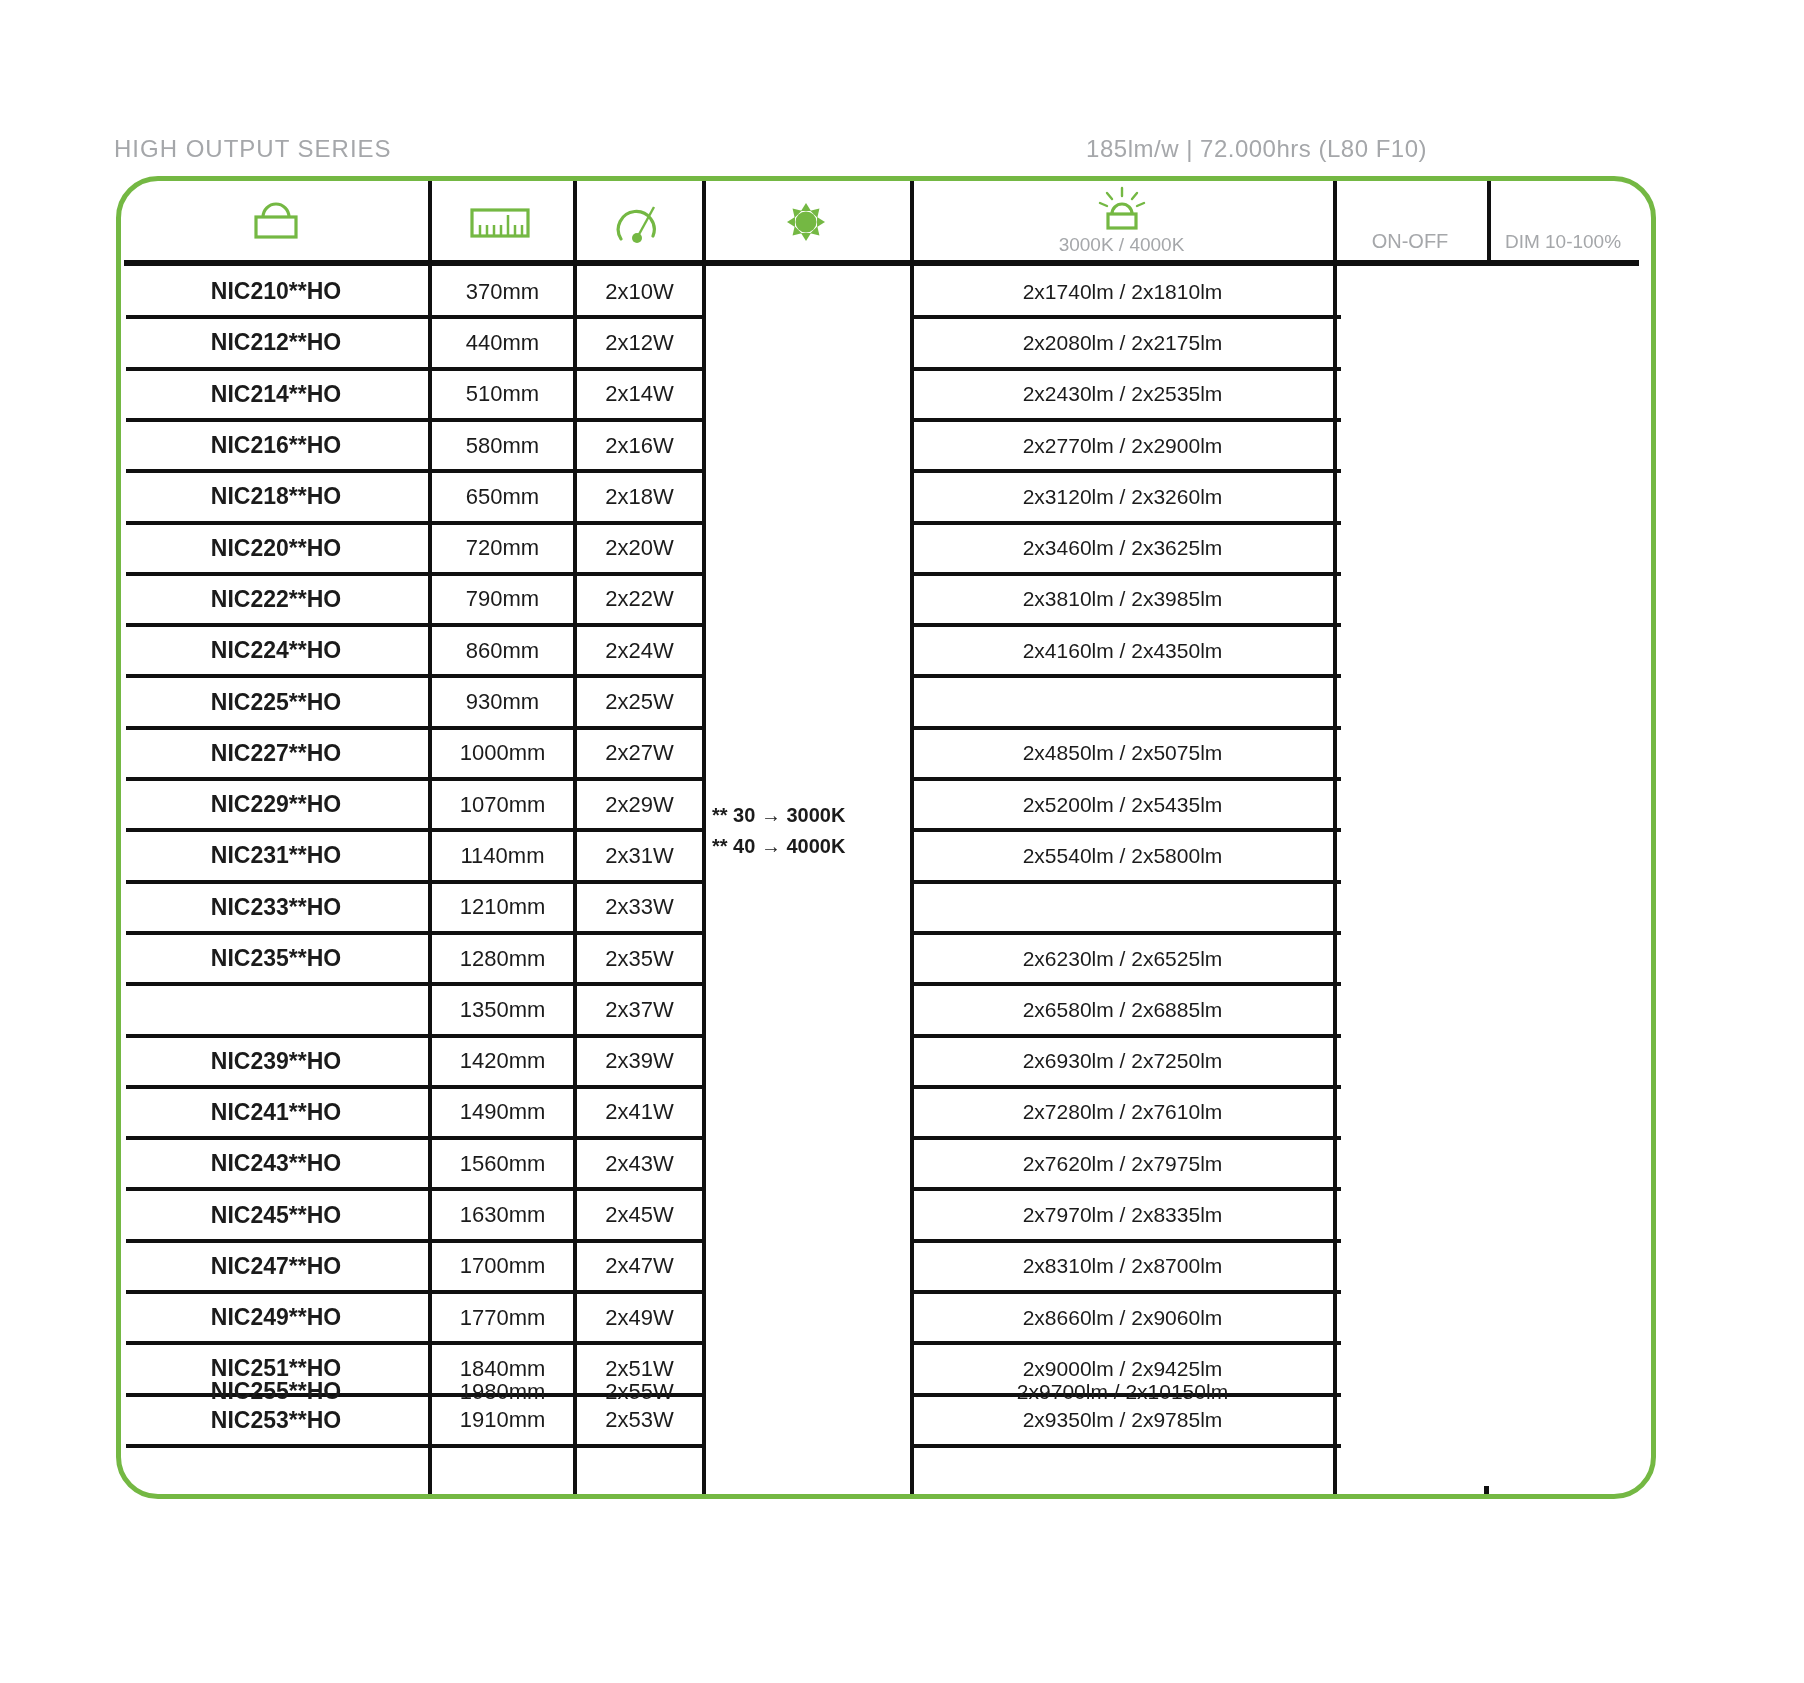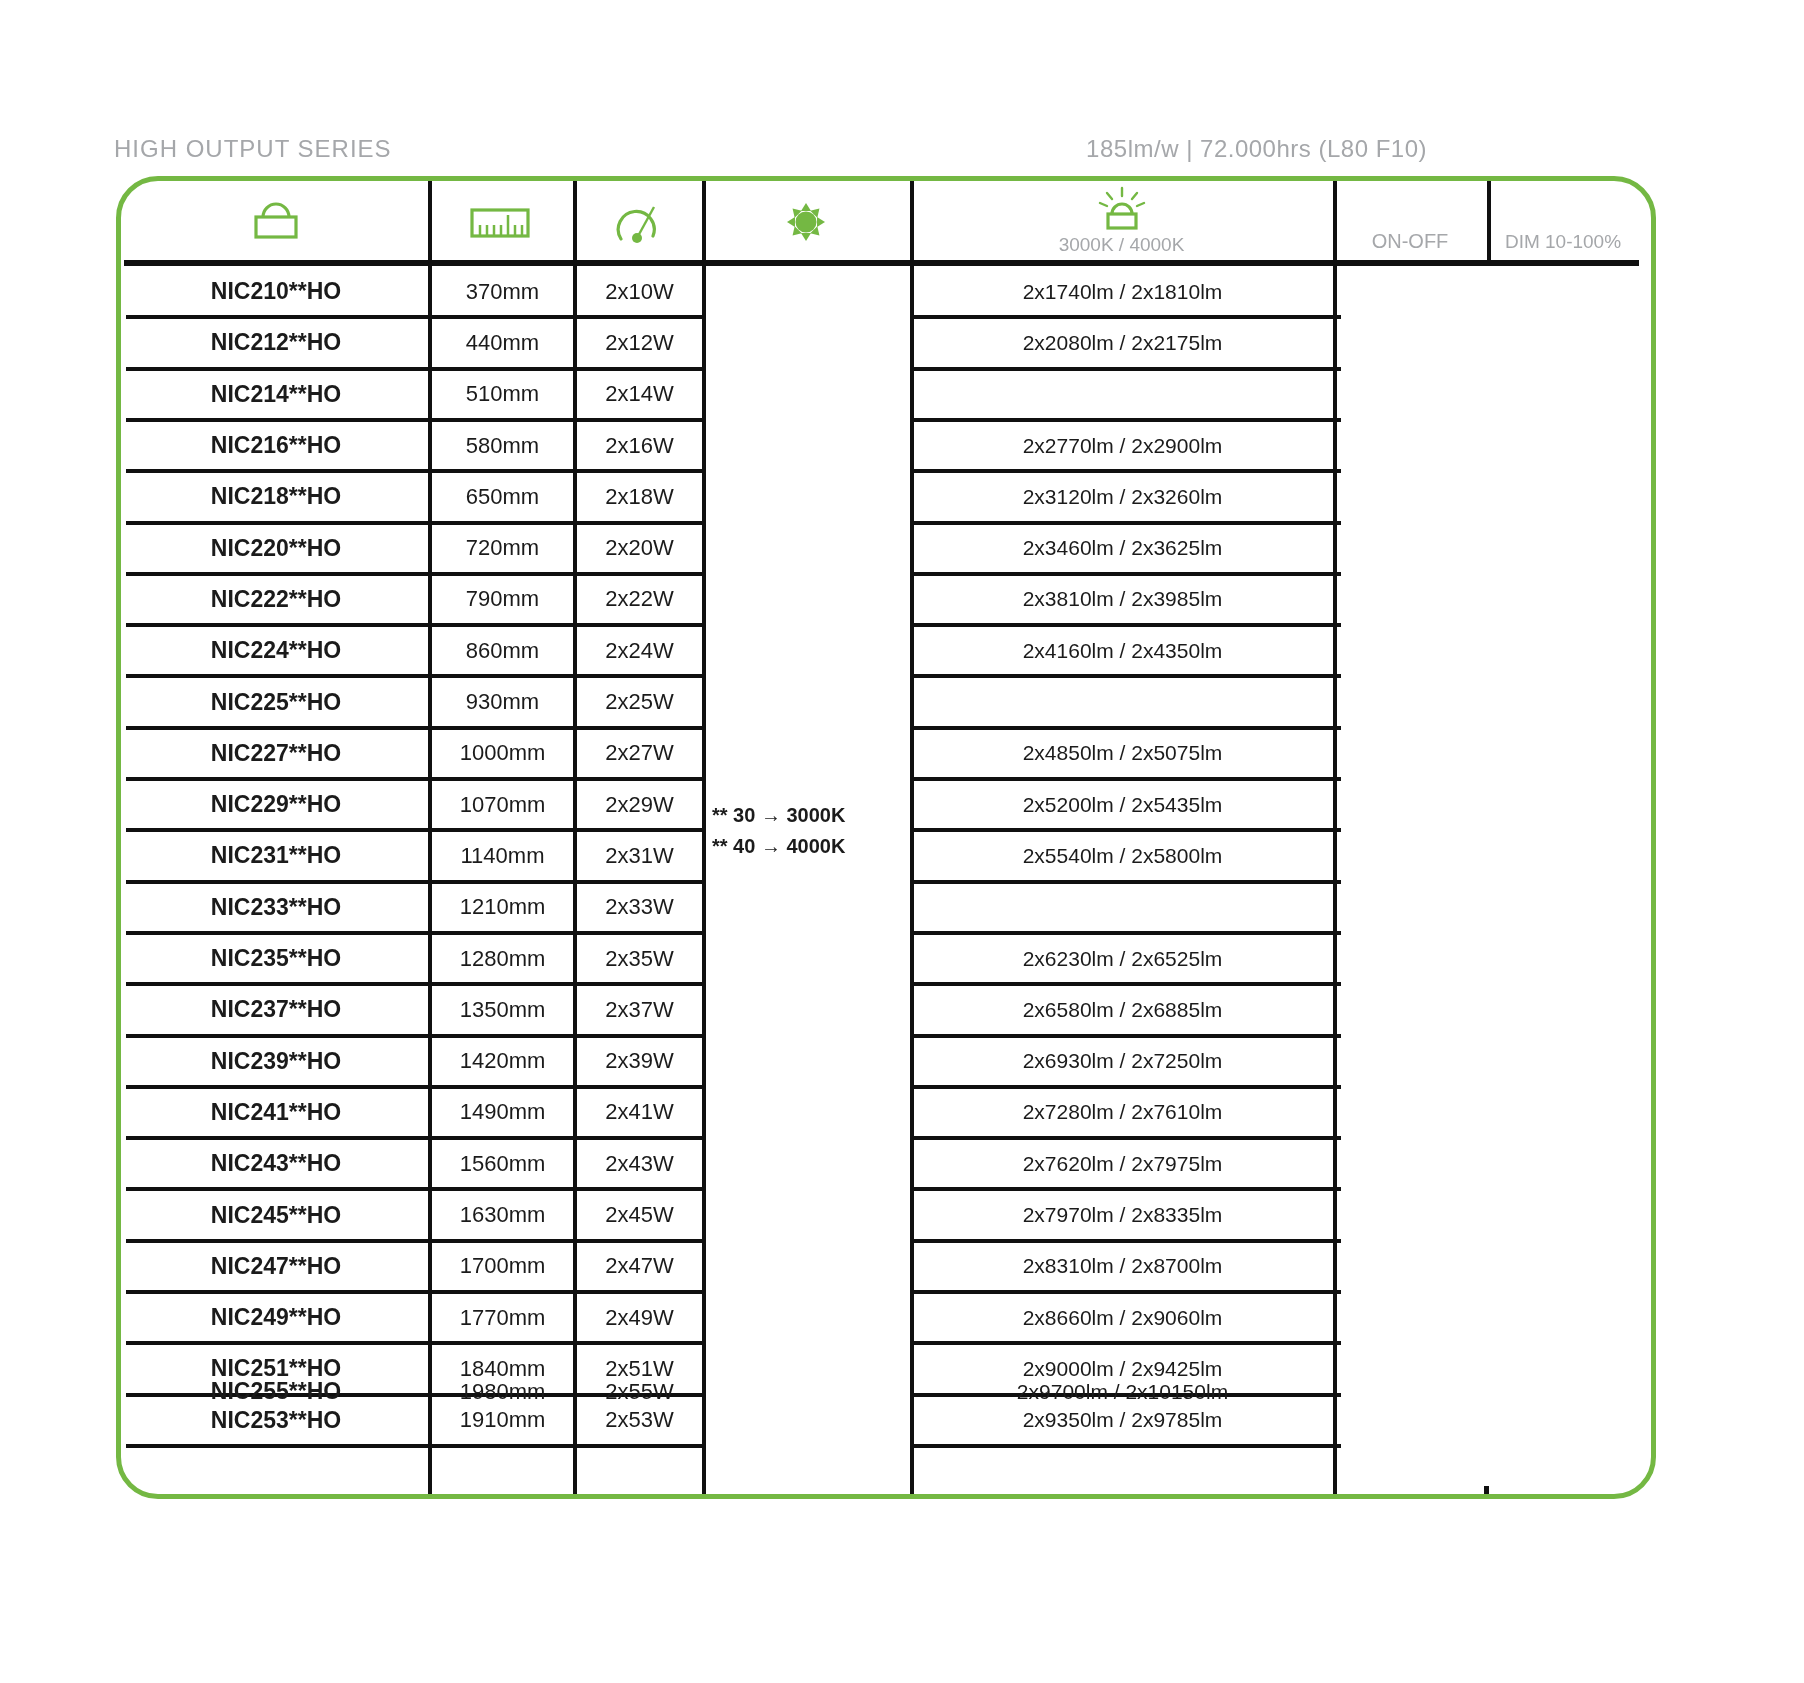--- a/index.html
+++ b/index.html
@@ -187,20 +187,21 @@
       <div class="row" style="top: 317.3px; height: 51.3px;">
         <div class="cell c-model" style="left: 126px; width: 300px;">NIC212**HO</div>
         <div class="cell c-num" style="left: 434px; width: 137px;">440mm</div>
         <div class="cell c-num" style="left: 579px; width: 121px;">2x12W</div>
         <div class="cell c-lum" style="left: 914px; width: 417px;">2x2080lm / 2x2175lm</div>
       </div>
       <div class="row" style="top: 368.6px; height: 51.3px;">
         <div class="cell c-model" style="left: 126px; width: 300px;">NIC214**HO</div>
         <div class="cell c-num" style="left: 434px; width: 137px;">510mm</div>
         <div class="cell c-num" style="left: 579px; width: 121px;">2x14W</div>
+        <div class="cell c-lum" style="left: 914px; width: 417px;">2x2430lm / 2x2535lm</div>
       </div>
       <div class="row" style="top: 419.9px; height: 51.3px;">
         <div class="cell c-model" style="left: 126px; width: 300px;">NIC216**HO</div>
         <div class="cell c-num" style="left: 434px; width: 137px;">580mm</div>
         <div class="cell c-num" style="left: 579px; width: 121px;">2x16W</div>
         <div class="cell c-lum" style="left: 914px; width: 417px;">2x2770lm / 2x2900lm</div>
       </div>
       <div class="row" style="top: 471.2px; height: 51.3px;">
         <div class="cell c-model" style="left: 126px; width: 300px;">NIC218**HO</div>
         <div class="cell c-num" style="left: 434px; width: 137px;">650mm</div>
@@ -253,21 +254,20 @@
         <div class="cell c-num" style="left: 434px; width: 137px;">1210mm</div>
         <div class="cell c-num" style="left: 579px; width: 121px;">2x33W</div>
       </div>
       <div class="row" style="top: 932.9px; height: 51.3px;">
         <div class="cell c-model" style="left: 126px; width: 300px;">NIC235**HO</div>
         <div class="cell c-num" style="left: 434px; width: 137px;">1280mm</div>
         <div class="cell c-num" style="left: 579px; width: 121px;">2x35W</div>
         <div class="cell c-lum" style="left: 914px; width: 417px;">2x6230lm / 2x6525lm</div>
       </div>
       <div class="row" style="top: 984.2px; height: 51.3px;">
-        <div class="cell c-model" style="left: 126px; width: 300px;">NIC237**HO</div>
         <div class="cell c-num" style="left: 434px; width: 137px;">1350mm</div>
         <div class="cell c-num" style="left: 579px; width: 121px;">2x37W</div>
         <div class="cell c-lum" style="left: 914px; width: 417px;">2x6580lm / 2x6885lm</div>
       </div>
       <div class="row" style="top: 1035.5px; height: 51.3px;">
         <div class="cell c-model" style="left: 126px; width: 300px;">NIC239**HO</div>
         <div class="cell c-num" style="left: 434px; width: 137px;">1420mm</div>
         <div class="cell c-num" style="left: 579px; width: 121px;">2x39W</div>
         <div class="cell c-lum" style="left: 914px; width: 417px;">2x6930lm / 2x7250lm</div>
       </div>

